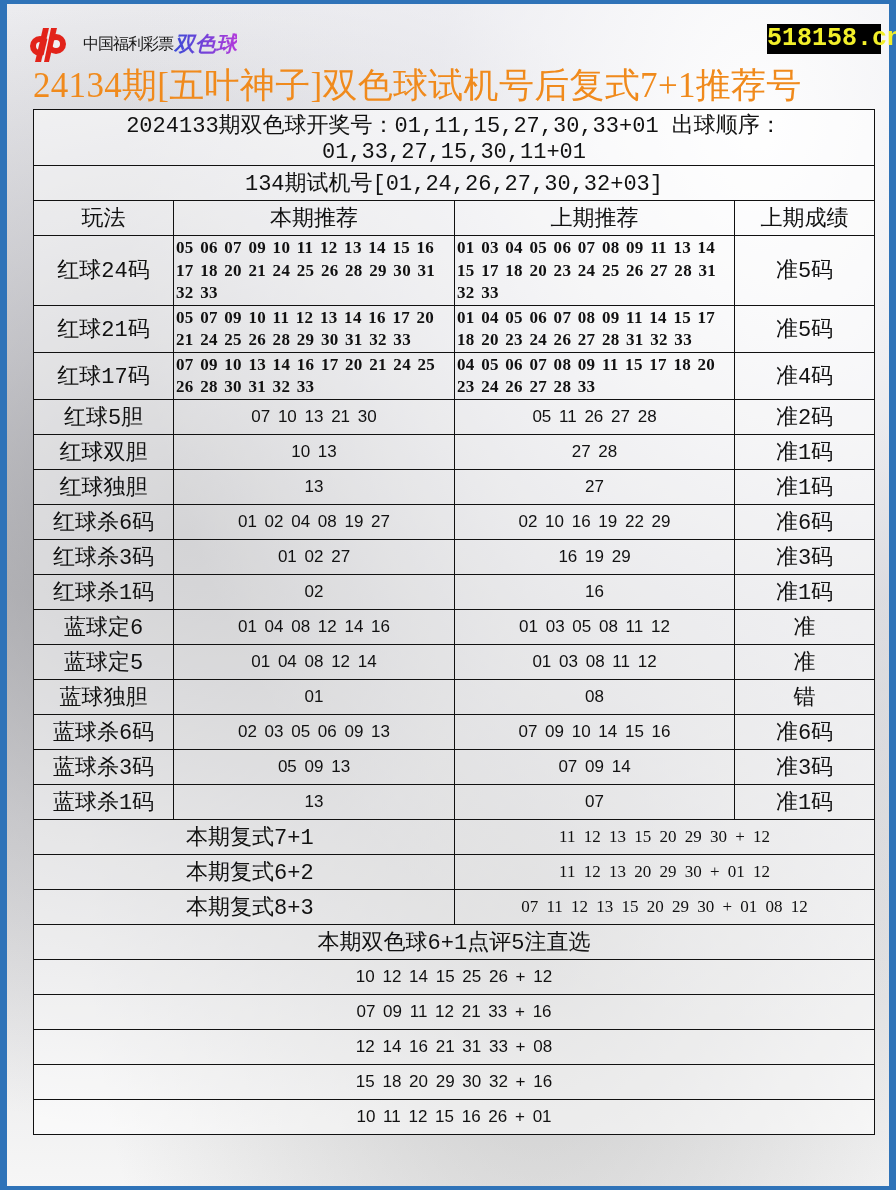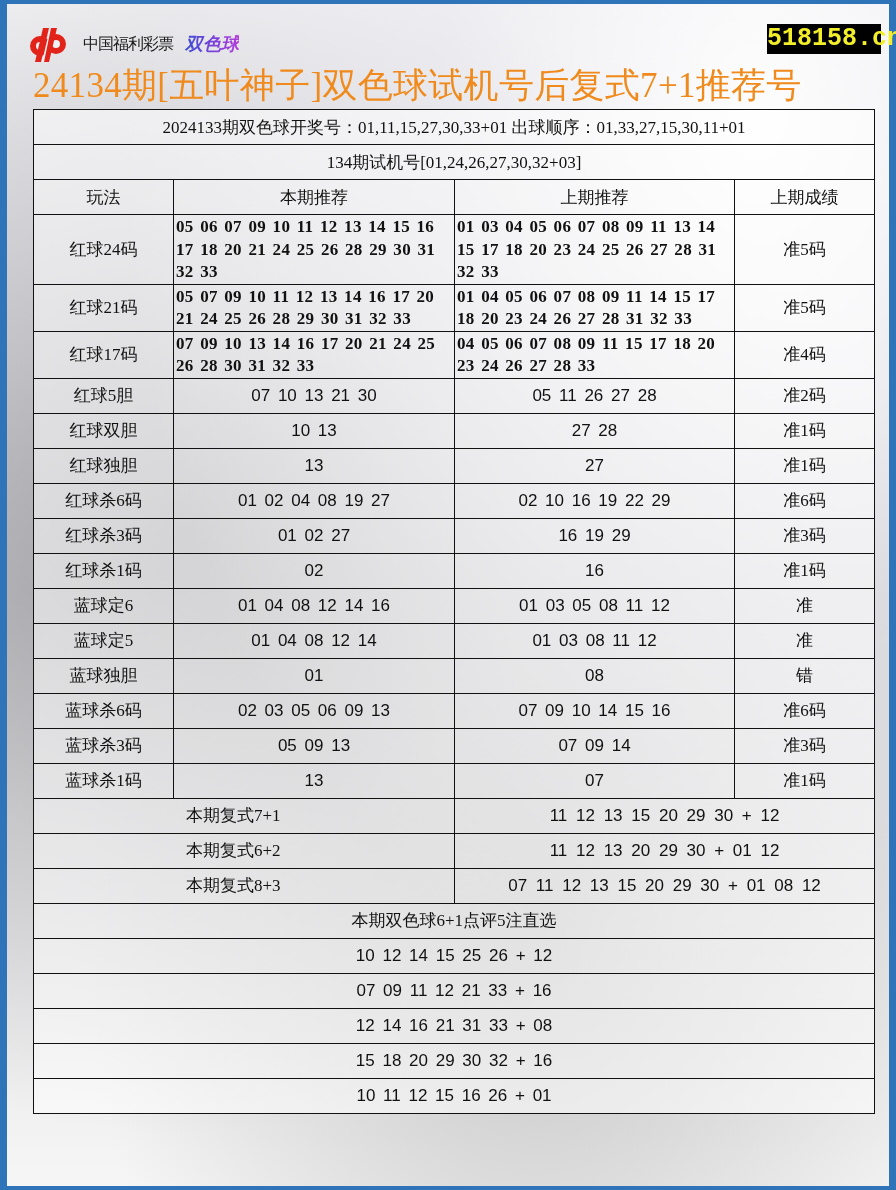--- a/index.html
+++ b/index.html
@@ -24,21 +24,21 @@
     .logo-mark {
       width: 44px; height: 36px; position: relative;
     }
     .logo-mark svg { width: 44px; height: 36px; display: block; }
     .logo-text {
       font-family: "DejaVu Sans", "Liberation Sans", sans-serif;
       font-weight: normal; font-size: 16px; color: #1a1a1a; margin-left: 14px; letter-spacing: -1px;
     }
     .logo-brand {
       font-family: "DejaVu Sans", "Liberation Sans", sans-serif;
-      font-weight: bold; font-style: italic; font-size: 18px; margin-left: 12px;
+      font-weight: bold; font-style: italic; font-size: 21px; margin-left: 1px;
       background: linear-gradient(90deg, #3b4bd6, #b23adb);
       -webkit-background-clip: text; background-clip: text; color: transparent;
     }
     .site-badge {
       position: absolute; left: 760px; top: 20px; width: 114px; height: 30px;
       background: #000; color: #f2ef2a;
       font-family: "Liberation Mono", "DejaVu Sans Mono", monospace; font-weight: bold;
       font-size: 25px; line-height: 30px; text-align: center;
     }
     .title {
@@ -55,43 +55,43 @@
     }
     table.main td {
       border: 1px solid #111;
       text-align: center; vertical-align: middle;
       font-size: 17px;
       height: 35px;
       padding: 0;
       background: rgba(255,255,255,0.55);
     }
     table.main td.cn {
-      font-family: Liberation Serif, serif;
-      font-size: 17px;
+      font-family: Liberation Mono, monospace;
+      font-size: 22px;
     }
     td.multi {
       text-align: left !important; vertical-align: top !important;
       font-family: "Liberation Serif", "DejaVu Serif", serif; font-weight: bold;
       font-size: 20px; line-height: 22.5px; letter-spacing: 0.3px;
       padding: 1px 0 0 2px !important;
       word-spacing: 2px;
       margin-left: 17px;
     }
     td.num {
       font-family: "Liberation Sans", "DejaVu Sans", sans-serif;
       font-size: 18px; word-spacing: 3px;
     }
     .row-tall-3 td { height: 70px; }
     .row-tall-2 td { height: 52px; }
     .col-play { width: 140px; }
     .col-cur { width: 281px; }
     .col-prev { width: 280px; }
     .col-res { width: 140px; }
     td.left-pad { text-align: left !important; padding-left: 12px !important; }
-    td.wide-num { font-family: Liberation Sans, sans-serif; font-size: 18px; word-spacing: 4px; }
+    td.wide-num { font-family: Liberation Serif, serif; font-size: 18px; word-spacing: 4px; }
   </style>
 </head>
 <body>
 
 <div class="frame">
   <div class="header">
     <div class="logo">
       <span class="logo-mark">
         <svg viewBox="0 0 44 36">
           <circle cx="15" cy="20" r="10" fill="#e2231a"></circle>

